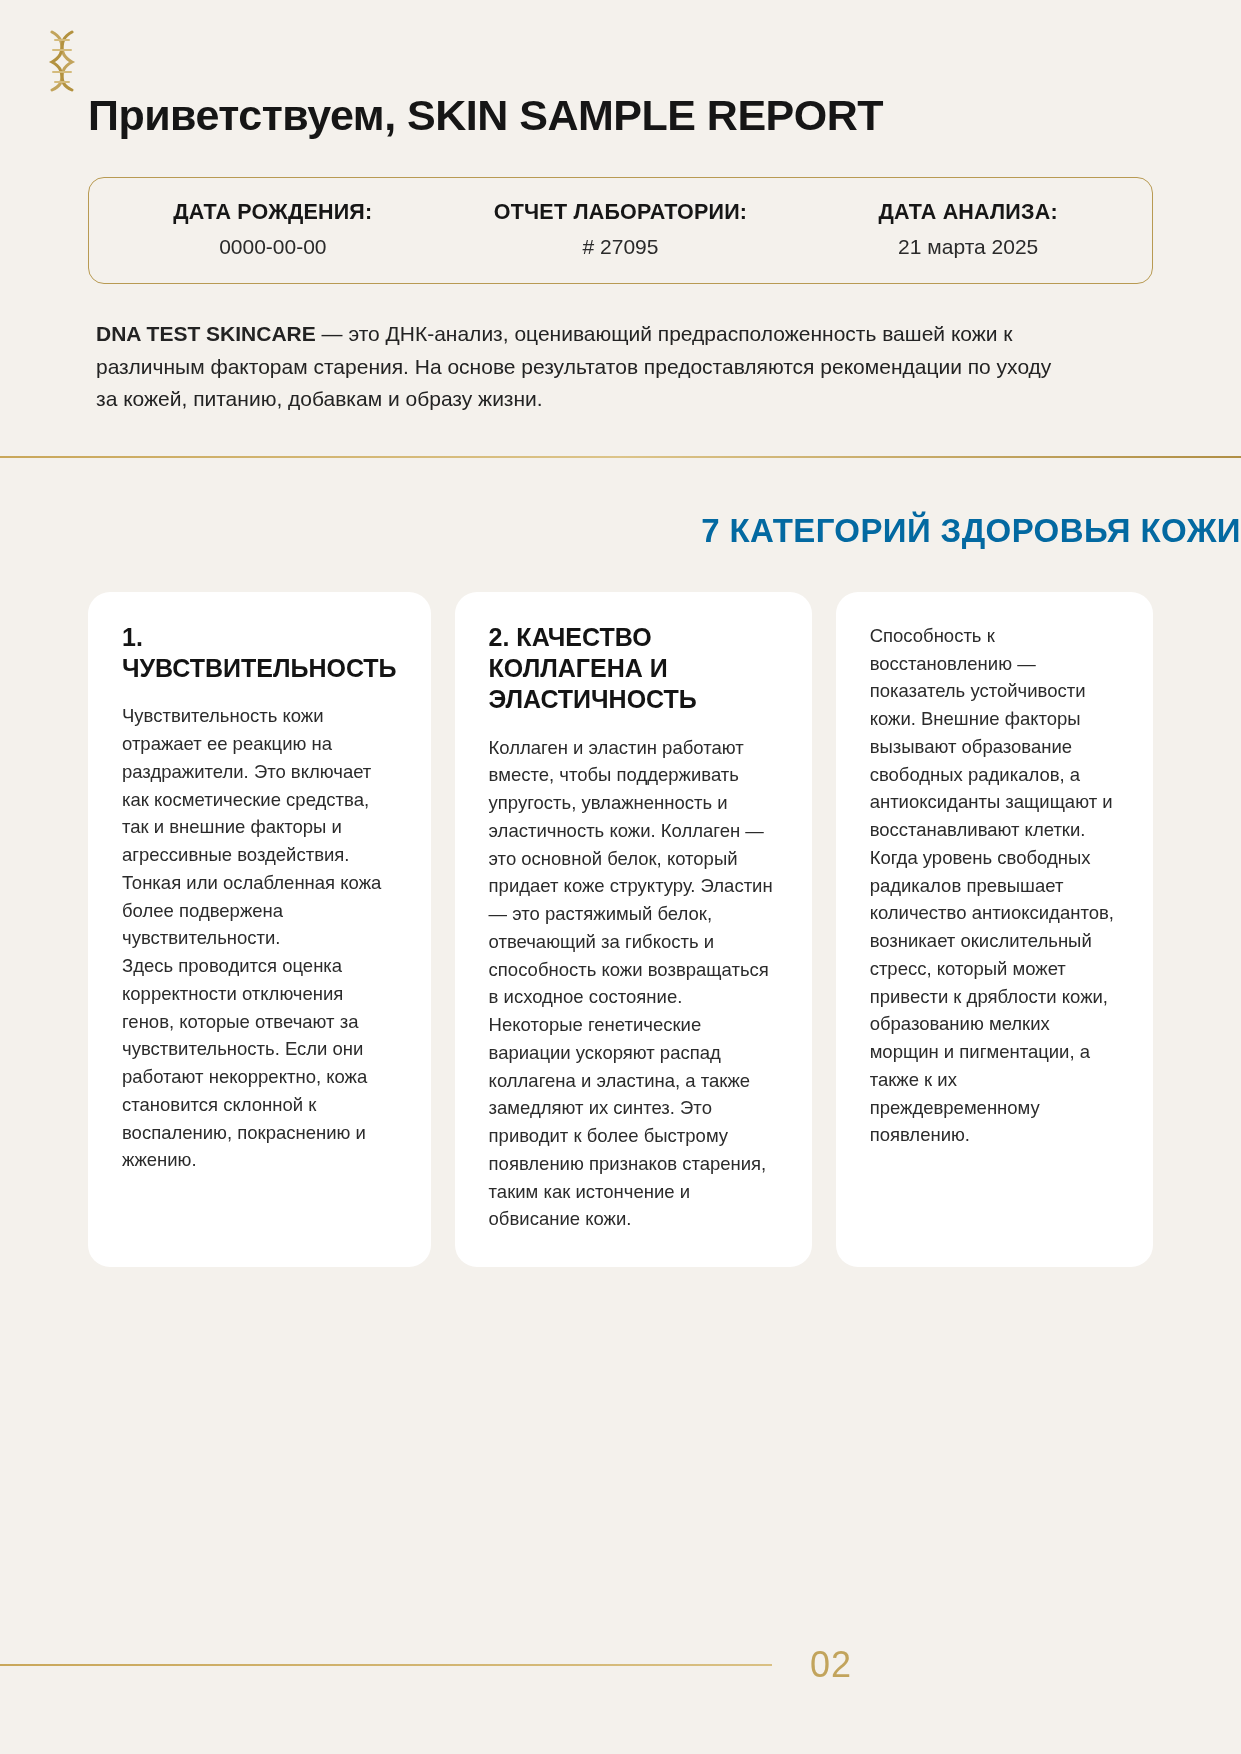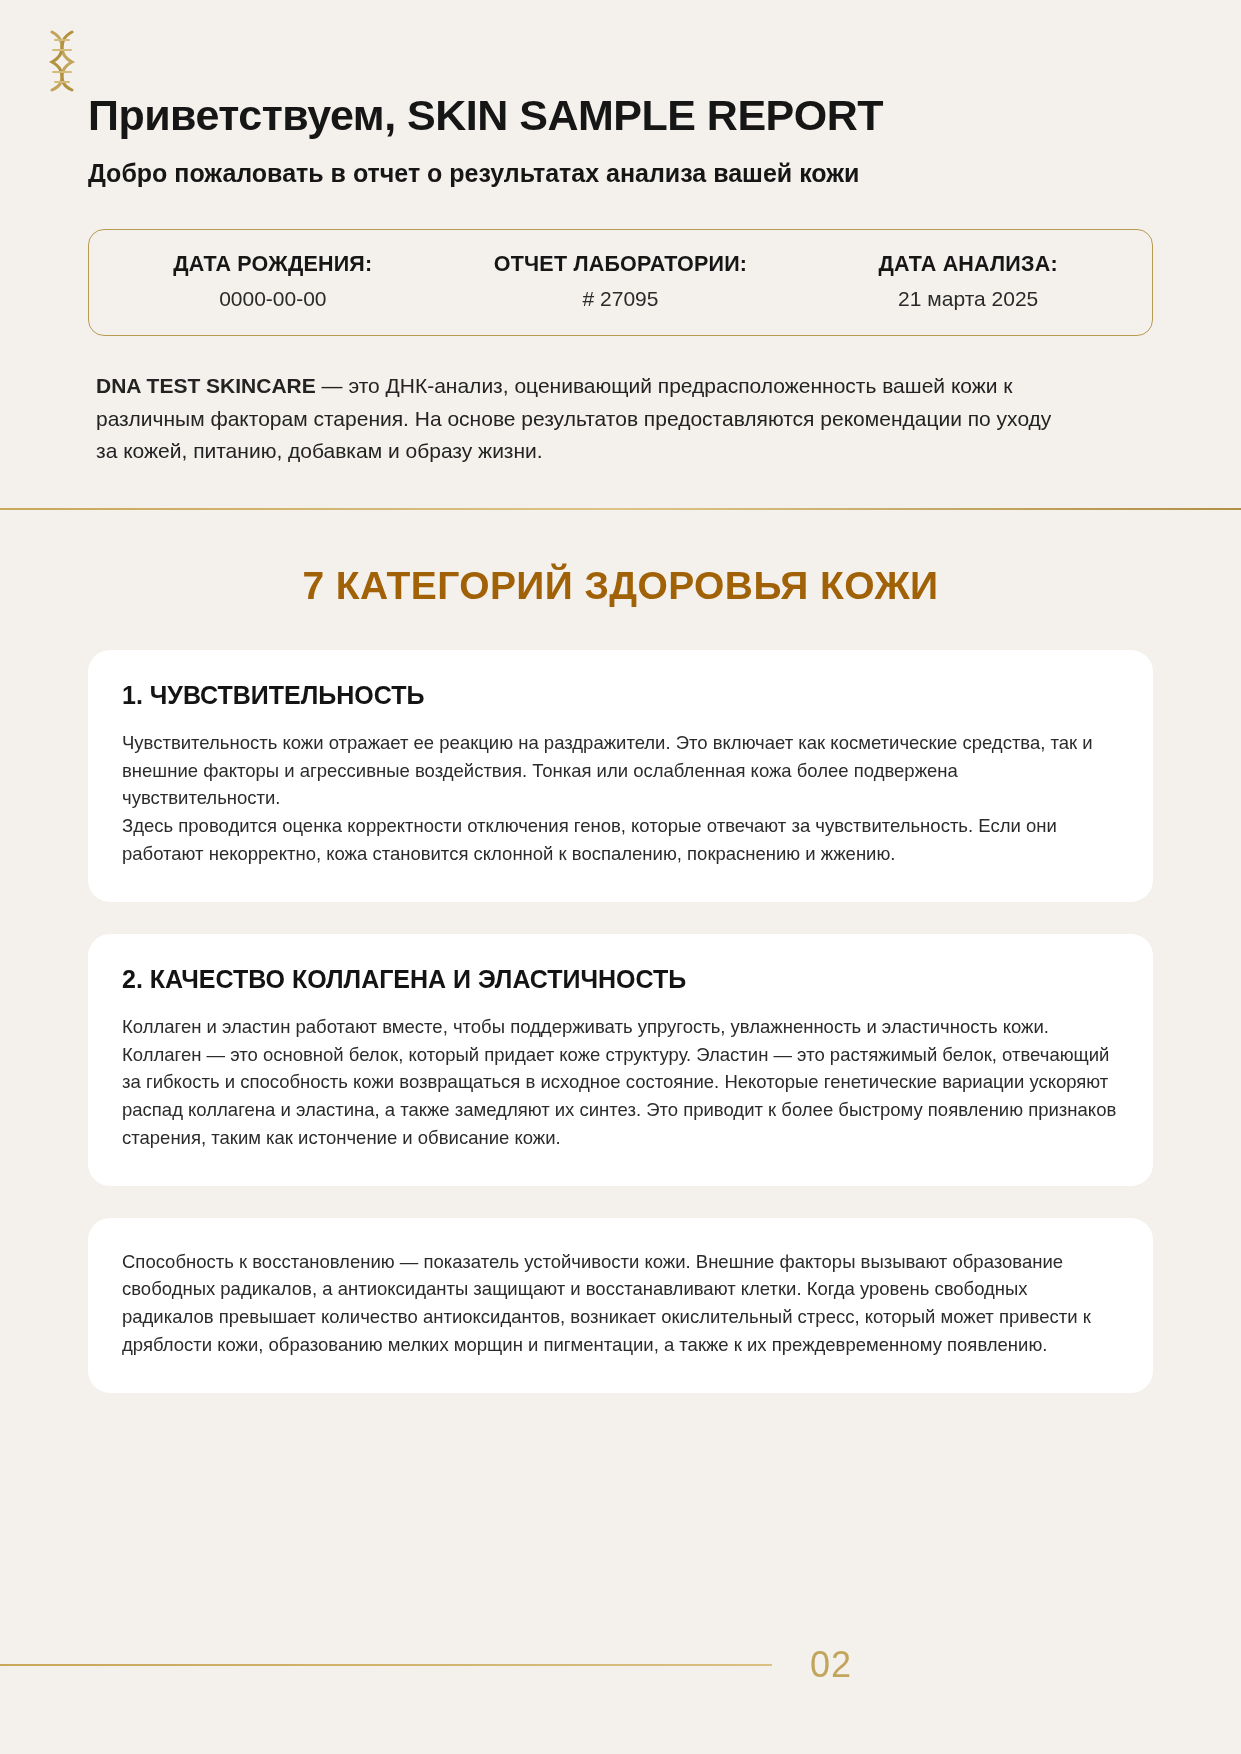--- a/index.html
+++ b/index.html
@@ -98,34 +98,34 @@
   
   .gold-rule {
     margin-top: 40px;
     width: 100%;
     height: 2px;
     background: linear-gradient(90deg, #c9a75a 0%, #dcc489 50%, #b08f45 100%);
   }
 
   
   .section-title {
-    text-align: center;
-    font-size: 39px;
+    text-align: right;
+    font-size: 33px;
     font-weight: 700;
     letter-spacing: 0.4px;
     margin: 54px 0 0 0;
-    color: #a16207;
+    color: #0369a1;
   }
 
   
   .cards {
     margin: 42px 88px 0 88px;
     display: flex;
-    flex-direction: column;
-    gap: 32px;
+    flex-direction: row;
+    gap: 24px;
   }
   .card {
     background: #ffffff;
     border-radius: 22px;
     padding: 30px 34px 34px 34px;
   }
   .card-title {
     font-size: 25px;
     font-weight: 700;
     line-height: 1.25;
@@ -173,21 +173,20 @@
 
     <span class="dna-logo">
       <svg width="40" height="62" viewBox="0 0 40 62" fill="none" xmlns="http://www.w3.org/2000/svg">
         <path d="M10 2 C28 12, 12 22, 30 32 C12 42, 28 52, 10 60" stroke="#c2a45c" stroke-width="3" fill="none" stroke-linecap="round"></path>
         <path d="M30 2 C12 12, 28 22, 10 32 C28 42, 12 52, 30 60" stroke="#b3923f" stroke-width="3" fill="none" stroke-linecap="round"></path>
         <path d="M13 10 L27 10 M11 20 L29 20 M11 42 L29 42 M13 52 L27 52" stroke="#d4bb7c" stroke-width="2" stroke-linecap="round"></path>
       </svg>
     </span>
 
     <h1 class="greeting">Приветствуем, SKIN SAMPLE REPORT</h1>
-    <h2 class="subgreeting">Добро пожаловать в отчет о результатах анализа вашей кожи</h2>
   </div>
 
   <div class="info-box">
     <div class="info-cell">
       <div class="info-label">ДАТА РОЖДЕНИЯ:</div>
       <div class="info-value">0000-00-00</div>
     </div>
     <div class="info-cell">
       <div class="info-label">ОТЧЕТ ЛАБОРАТОРИИ:</div>
       <div class="info-value"># 27095</div>

